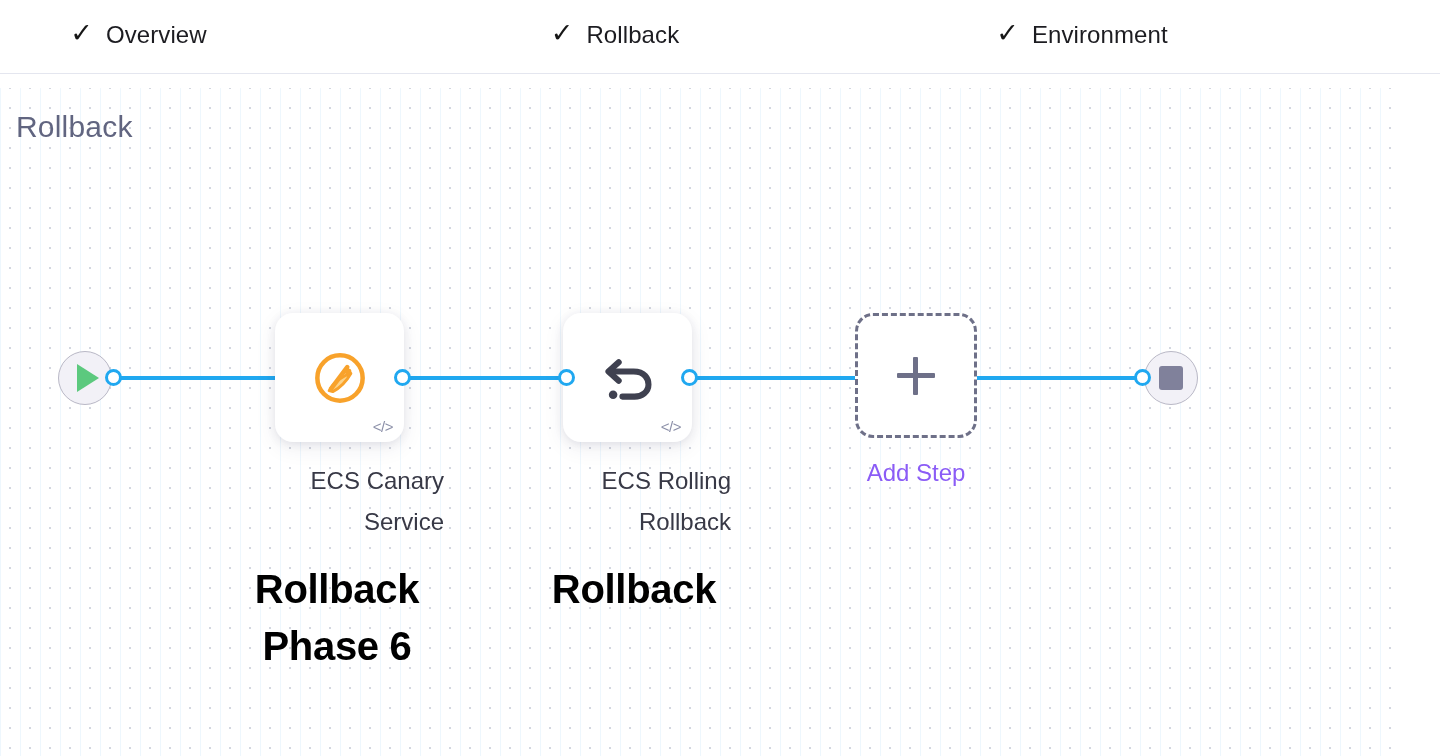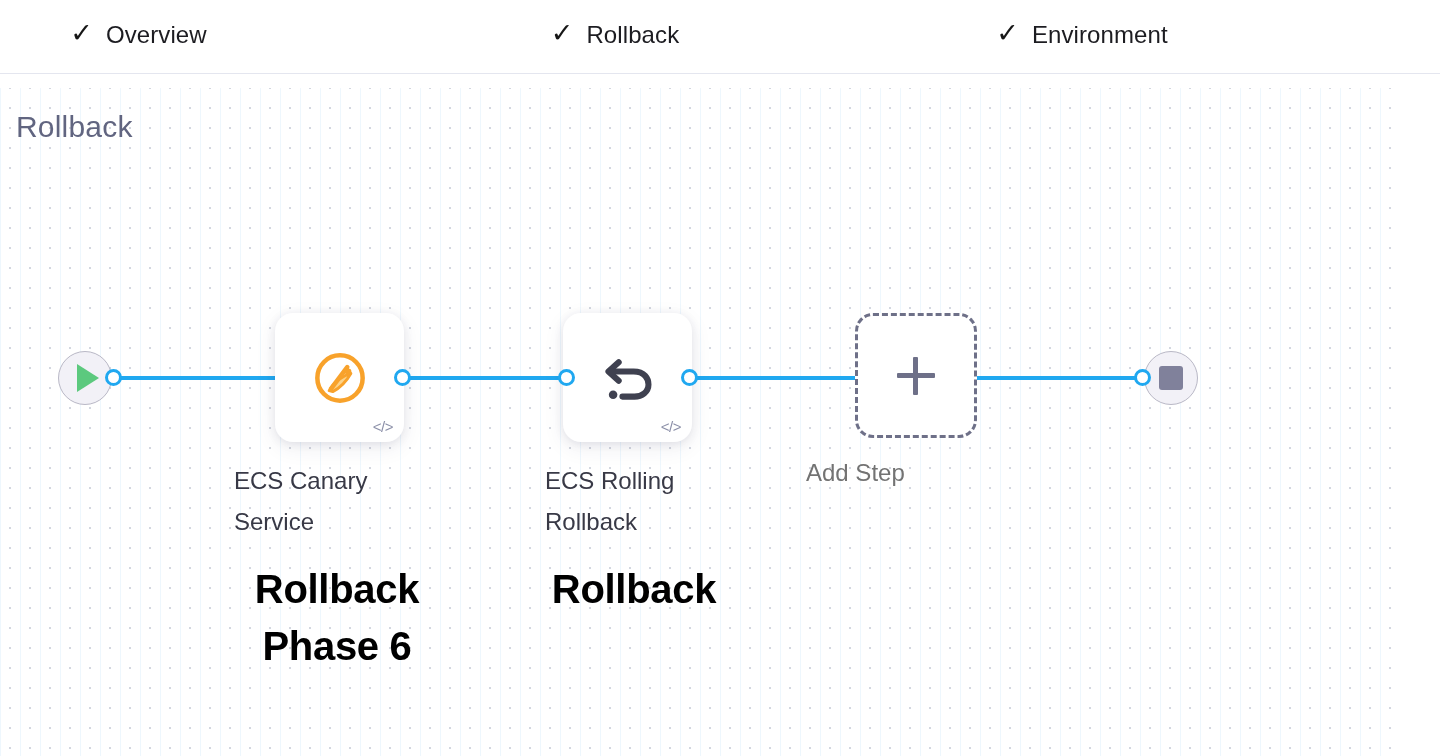--- a/index.html
+++ b/index.html
@@ -186,28 +186,28 @@
     color: #8b8fa8;
     font-family: "Liberation Sans", sans-serif;
     line-height: 1;
     letter-spacing: -0.5px;
   }
 
   .step-label {
     position: absolute;
     width: 210px;
     top: 386px;
-    text-align: left;
+    text-align: right;
     font-size: 24px;
     line-height: 1.72;
     color: #383946;
     z-index: 4;
   }
   #label-1 { left: 234px; }
-  #label-2 { left: 545px; }
+  #label-2 { left: 521px; }
 
   
   .addstep {
     position: absolute;
     left: 855px; top: 239px;
     width: 122px; height: 125px;
     border: 3px dashed #6e7088;
     border-radius: 18px;
     background: #ffffff;
     display: flex;
@@ -226,22 +226,23 @@
     background: #6e7088;
     border-radius: 1px;
   }
   .plus::before { left: 0; top: 16px; width: 38px; height: 5px; }
   .plus::after  { top: 0; left: 16px; height: 38px; width: 5px; }
 
   .addstep-label {
     position: absolute;
     left: 806px; top: 385px;
     width: 220px;
+    text-align: center;
     font-size: 24px;
-    color: #737373;
+    color: #8b5cf6;
     z-index: 4;
   }
 
   
   .annot {
     position: absolute;
     width: 300px;
     text-align: center;
     font-size: 40px;
     font-weight: 700;

